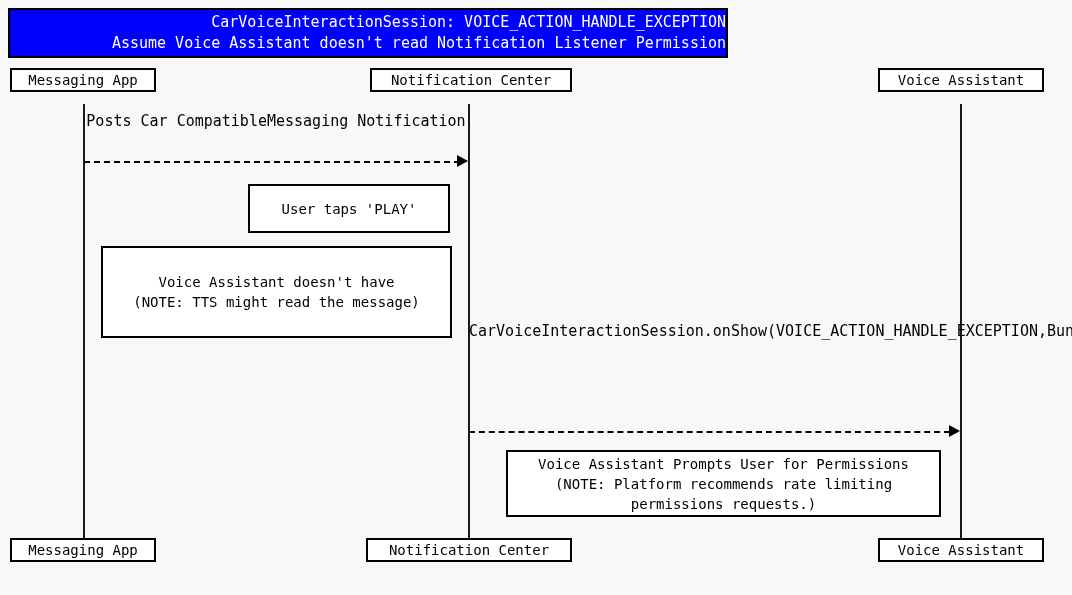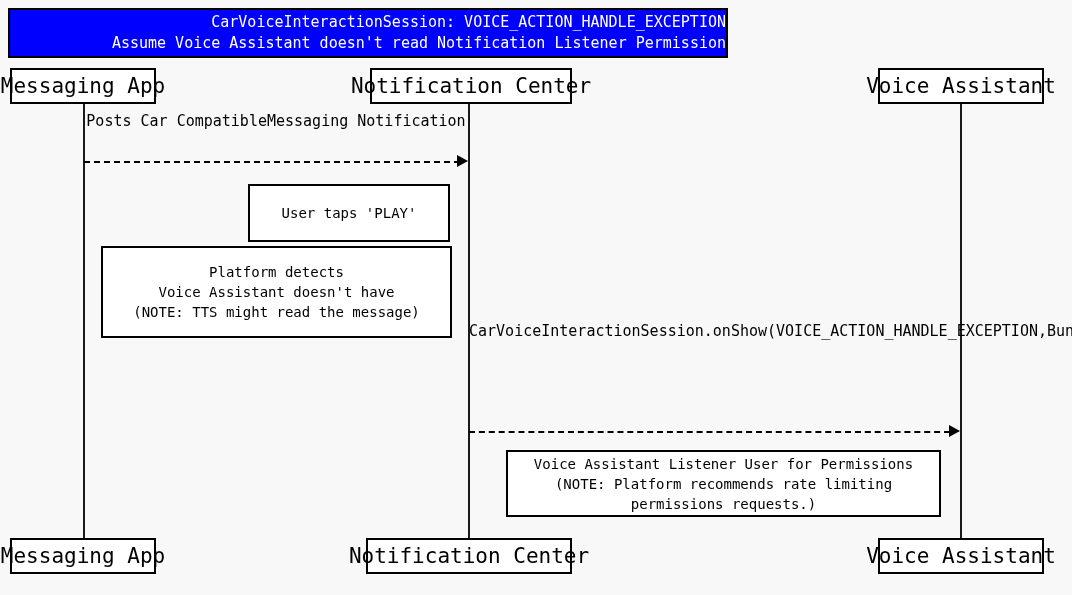--- a/index.html
+++ b/index.html
@@ -51,28 +51,28 @@
     top: 104px;
     height: 434px;
   }
   .lifeline.l1 { left: 83px; }
   .lifeline.l2 { left: 468px; }
   .lifeline.l3 { left: 960px; }
 
   
   .participant {
     position: absolute;
-    height: 36px;
+    height: 24px;
     border: 2px solid #000000;
     background: #ffffff;
     box-sizing: border-box;
     display: flex;
     align-items: center;
     justify-content: center;
-    font-size: 21px;
+    font-size: 14px;
     white-space: pre;
     color: #000000;
   }
   .p-msg-top    { left: 10px;  top: 68px;  width: 146px; }
   .p-nc-top     { left: 370px; top: 68px;  width: 202px; }
   .p-va-top     { left: 878px; top: 68px;  width: 166px; }
   .p-msg-bot    { left: 10px;  top: 538px; width: 146px; }
   .p-nc-bot     { left: 366px; top: 538px; width: 206px; }
   .p-va-bot     { left: 878px; top: 538px; width: 166px; }
 
@@ -118,21 +118,21 @@
     align-items: center;
     justify-content: center;
     font-size: 14px;
     line-height: 20px;
     white-space: pre;
     text-align: center;
     color: #000000;
   }
   .note .nl { display: block; }
 
-  #note1 { left: 248px; top: 184px; width: 202px; height: 58px; }
+  #note1 { left: 248px; top: 184px; width: 202px; height: 49px; }
   #note2 { left: 101px; top: 246px; width: 351px; height: 92px; }
   #note3 { left: 506px; top: 450px; width: 435px; height: 67px; }
 </style>
 </head>
 <body>
 
 <div id="canvas">
 
   <div class="title-banner">
     <span class="title-line">CarVoiceInteractionSession: VOICE_ACTION_HANDLE_EXCEPTION</span>
@@ -149,31 +149,30 @@
 
   <div class="msg-label" id="msg1-label"><span class="nl">Posts Car Compatible</span><span class="nl">Messaging Notification</span></div>
   <div class="msg-line" id="msg1-line"></div>
   <div class="msg-arrowhead" id="msg1-head"></div>
 
   <div class="note" id="note1">
     <span class="nl">User taps 'PLAY'</span>
   </div>
 
   <div class="note" id="note2">
-    <span class="nl">Platform detects</span>
     <span class="nl">Voice Assistant doesn't have</span>
     <span class="nl">(NOTE: TTS might read the message)</span>
   </div>
 
   <div class="msg-label" id="msg2-label"><span class="nl">CarVoiceInteractionSession</span><span class="nl">.onShow(VOICE_ACTION_HANDLE_EXCEPTION,</span><span class="nl">Bundle payload,</span></div>
   <div class="msg-line" id="msg2-line"></div>
   <div class="msg-arrowhead" id="msg2-head"></div>
 
   <div class="note" id="note3">
-    <span class="nl">Voice Assistant Listener User for Permissions</span>
+    <span class="nl">Voice Assistant Prompts User for Permissions</span>
     <span class="nl">(NOTE: Platform recommends rate limiting</span>
     <span class="nl">permissions requests.)</span>
   </div>
 
   <div class="participant p-msg-bot">Messaging App</div>
   <div class="participant p-nc-bot">Notification Center</div>
   <div class="participant p-va-bot">Voice Assistant</div>
 
 </div>
 

